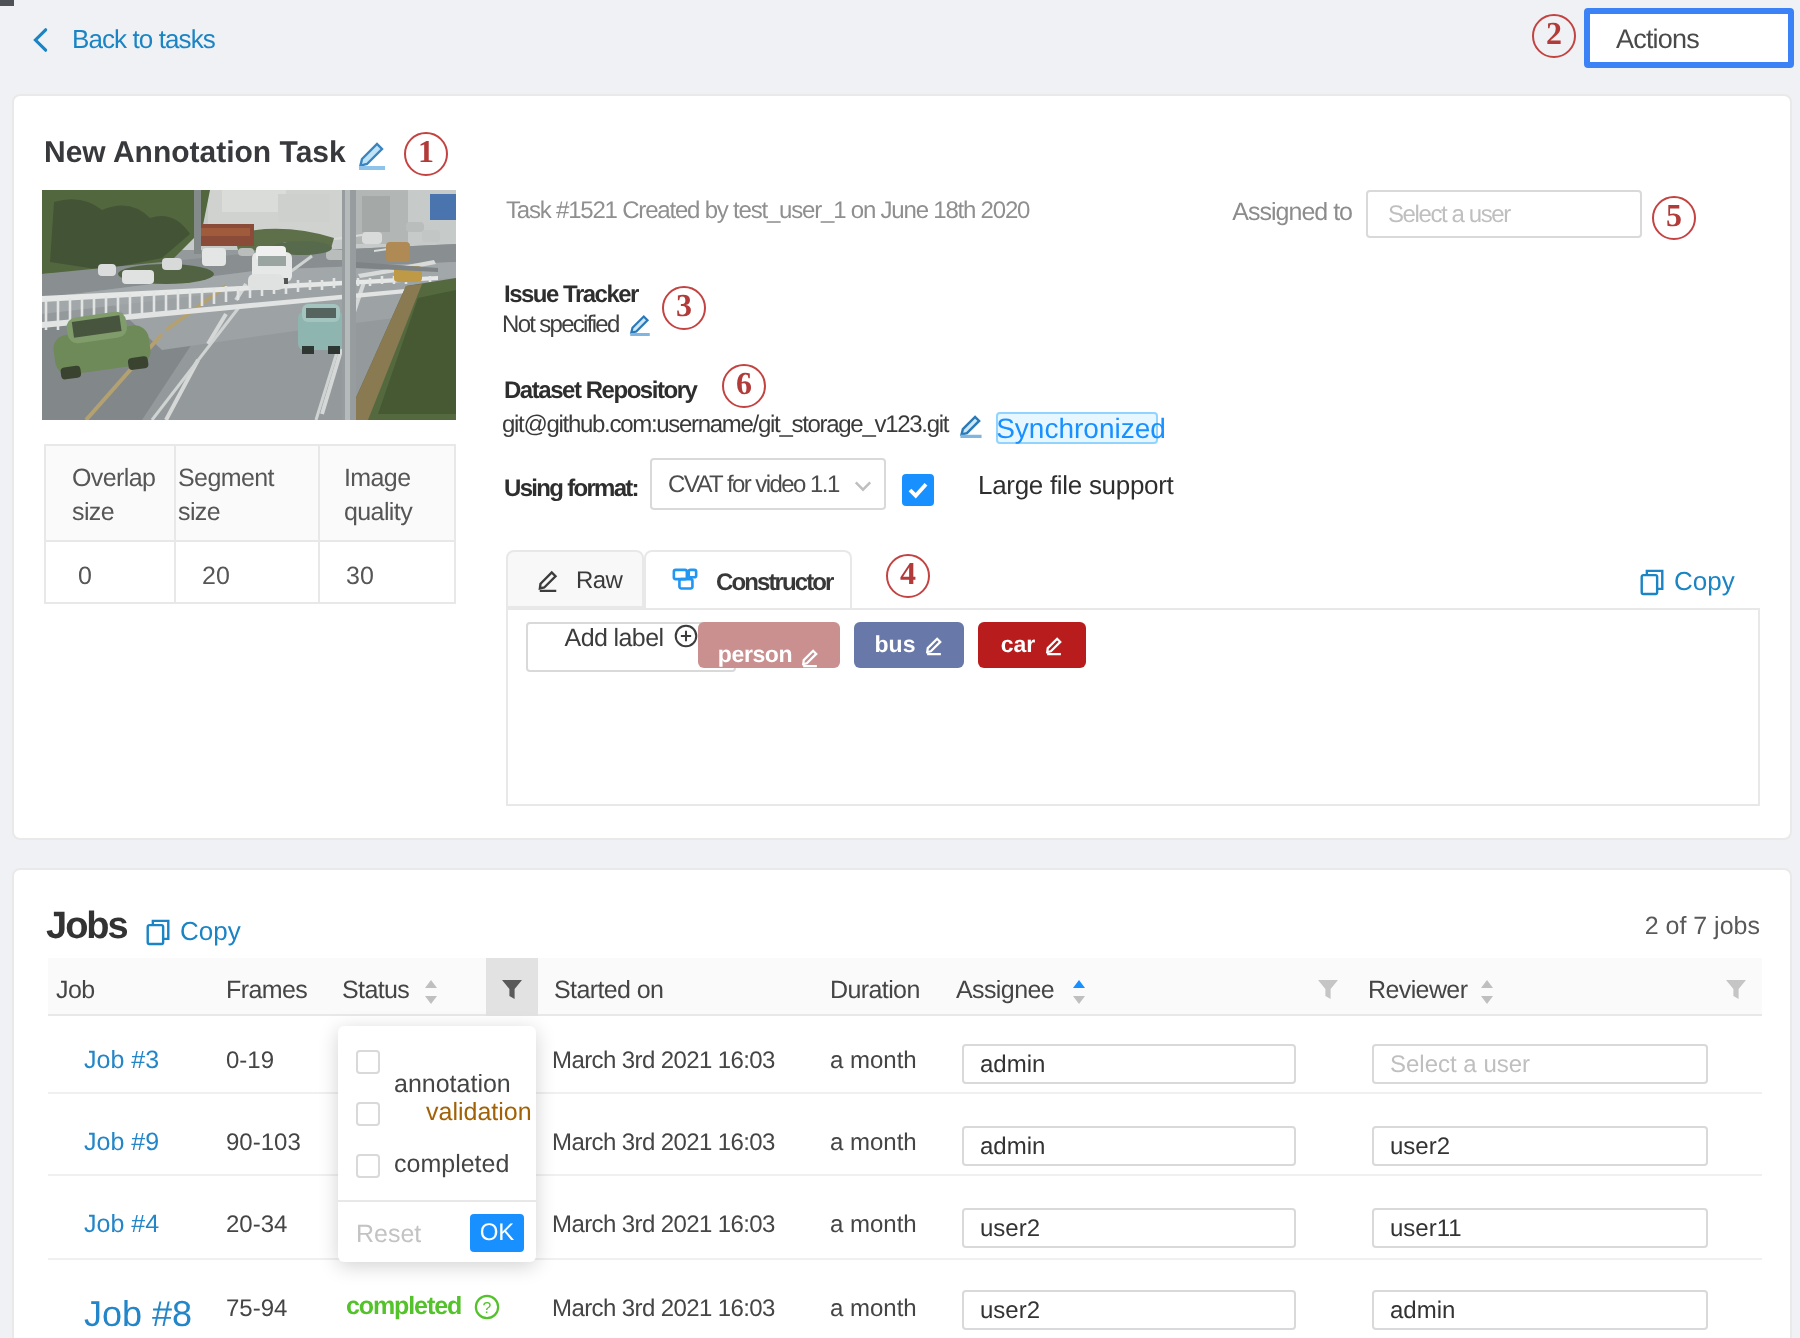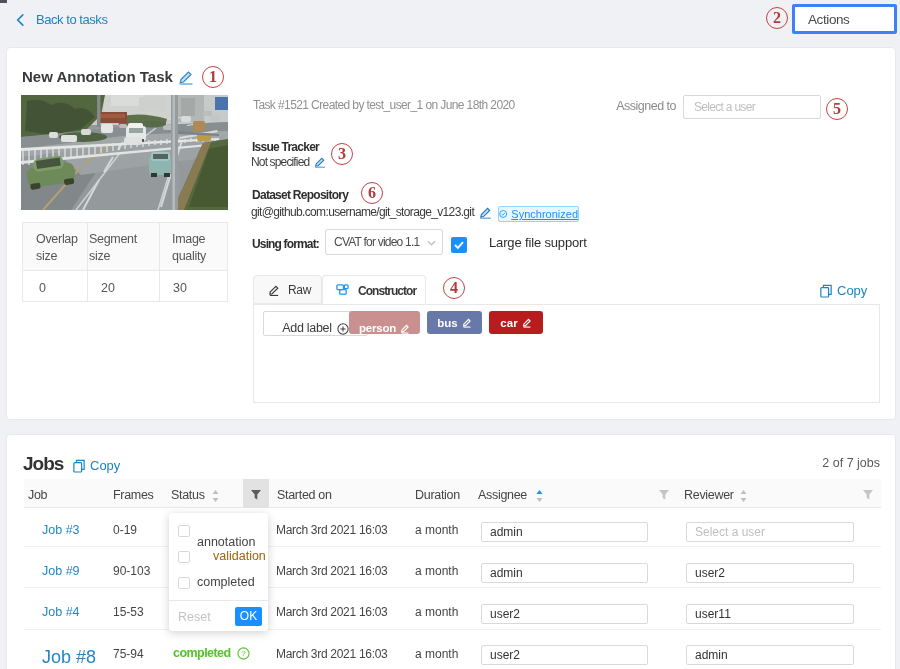--- a/index.html
+++ b/index.html
@@ -213,21 +213,21 @@
 <div class="abs" style="left:251px; top:205px; font-size:12px; color:#3a3a3a; letter-spacing:-0.65px;">git@github.com:username/git_storage_v123.git</div>
 <svg class="abs" style="left:479px; top:206px;" width="13" height="13" viewBox="0 0 16 16">
     <path d="M3 10.5 L10.5 3 L13 5.5 L5.5 13 L2.2 13.8 Z" fill="#cfe8f8" stroke="#2a7ab8" stroke-width="1.5"></path>
     <path d="M1.5 15 H14.5" stroke="#7fb5e0" stroke-width="2"></path>
   </svg>
 <div class="abs" style="left:498px; top:206px; width:81px; height:16px; background:#e6f7ff; border:1px solid #91d5ff; border-radius:2px; display:flex; align-items:center; justify-content:center;">
   <svg width="10" height="10" viewBox="0 0 12 12" style="margin-right:4px;">
       <circle cx="6" cy="6" r="5" fill="none" stroke="#1890ff" stroke-width="1.2"></circle>
       <path d="M3.6 6.2 L5.3 7.8 L8.4 4.4" fill="none" stroke="#1890ff" stroke-width="1.2"></path>
     </svg>
-  <span style="font-size:11px; color:#1890ff;text-decoration:underline;">Synchronized</span>
+  <span style="font-size:14px; color:#1890ff;">Synchronized</span>
 </div>
 
 <div class="abs" style="left:252px; top:237px; font-size:12px; font-weight:bold; color:#2e2e2e; letter-spacing:-0.85px;">Using format:</div>
 <div class="input" style="left:325px; top:229px; width:118px; height:26px; color:#4c4c4c; font-size:12px; letter-spacing:-0.78px;">CVAT for video 1.1
   <svg width="9" height="6" viewBox="0 0 10 6" style="position:absolute; right:6px; top:10px;">
       <path d="M1 1 L5 5 L9 1" stroke="#bfbfbf" stroke-width="1.4" fill="none"></path>
     </svg>
 </div>
 <div class="abs" style="left:451px; top:237px; width:16px; height:16px; background:#1890ff; border-radius:2px;">
   <svg width="16" height="16" viewBox="0 0 14 14">
@@ -255,21 +255,21 @@
 
 <div class="abs" style="left:820px; top:283px; display:flex; align-items:center;">
   <svg width="12" height="14" viewBox="0 0 14 16">
       <rect x="1" y="4" width="9" height="11" rx="1" fill="none" stroke="#1a84c4" stroke-width="1.4"></rect>
       <path d="M4 4 V1.5 H13 V12 H10" fill="none" stroke="#1a84c4" stroke-width="1.4"></path>
     </svg>
   <span style="margin-left:5px; font-size:13px; color:#1a84c4;">Copy</span>
 </div>
 
 <div class="abs" style="left:253px; top:304px; width:627px; height:99px; background:#fff; border:1px solid #e8e8e8;"></div>
-<div class="abs" style="left:263px; top:311px; width:105px; height:25px; background:#fff; border:1px solid #d9d9d9; border-radius:2px; display:flex; align-items:flex-end; justify-content:center;">
+<div class="abs" style="left:263px; top:311px; width:105px; height:25px; background:#fff; border:1px solid #d9d9d9; border-radius:2px; display:flex; align-items:flex-start; justify-content:center;">
   <span style="font-size:12.5px; color:#3c3c3c; letter-spacing:-0.3px;">Add label</span>
   <svg width="12" height="12" viewBox="0 0 14 14" style="margin-left:5px;">
       <circle cx="7" cy="7" r="6" fill="none" stroke="#3c3c3c" stroke-width="1.2"></circle>
       <path d="M7 4 V10 M4 7 H10" stroke="#3c3c3c" stroke-width="1.2"></path>
     </svg>
 </div>
 <div class="abs" style="left:349px; top:311px; width:71px; height:23px; background:#c9908f; border-radius:3px; display:flex; align-items:flex-end; justify-content:center;">
   <span style="font-size:11.5px; font-weight:bold; color:#fff; letter-spacing:-0.2px;">person</span>
   <svg width="10" height="11" viewBox="0 0 16 16" style="margin-left:4px;">
       <path d="M3 10.5 L10.5 3 L13 5.5 L5.5 13 L2.6 13.6 Z" fill="none" stroke="#fff" stroke-width="1.8"></path>
@@ -348,21 +348,21 @@
   </div>
 
 <div class="abs" style="left:42px; top:564px; font-size:12.5px; color:#2386c8;">Job #9</div>
 <div class="abs" style="left:113px; top:564px; font-size:12px; color:#454545;">90-103</div>
 <div class="abs" style="left:276px; top:564px; font-size:12px; color:#454545; letter-spacing:-0.3px;">March 3rd 2021 16:03</div>
 <div class="abs" style="left:415px; top:564px; font-size:12px; color:#454545;">a month</div>
 <div class="input" style="left:481px; top:563px; width:167px; height:20px;">admin</div>
 <div class="input" style="left:686px; top:563px; width:168px; height:20px;">user2</div>
 
 <div class="abs" style="left:42px; top:605px; font-size:12.5px; color:#2386c8;">Job #4</div>
-<div class="abs" style="left:113px; top:605px; font-size:12px; color:#454545;">15-53</div>
+<div class="abs" style="left:113px; top:605px; font-size:12px; color:#454545;">20-34</div>
 <div class="abs" style="left:276px; top:605px; font-size:12px; color:#454545; letter-spacing:-0.3px;">March 3rd 2021 16:03</div>
 <div class="abs" style="left:415px; top:605px; font-size:12px; color:#454545;">a month</div>
 <div class="input" style="left:481px; top:604px; width:167px; height:20px;">user2</div>
 <div class="input" style="left:686px; top:604px; width:168px; height:20px;">user11</div>
 
 <div class="abs" style="left:42px; top:647px; font-size:18px; color:#2386c8;">Job #8</div>
 <div class="abs" style="left:113px; top:647px; font-size:12px; color:#454545;">75-94</div>
 <div class="abs" style="left:173px; top:646px; font-size:12.5px; font-weight:bold; color:#53c22b; letter-spacing:-0.55px;">completed</div>
 <svg class="abs" style="left:237px; top:647px;" width="13" height="13" viewBox="0 0 14 14">
     <circle cx="7" cy="7" r="6" fill="none" stroke="#53c22b" stroke-width="1.2"></circle>

